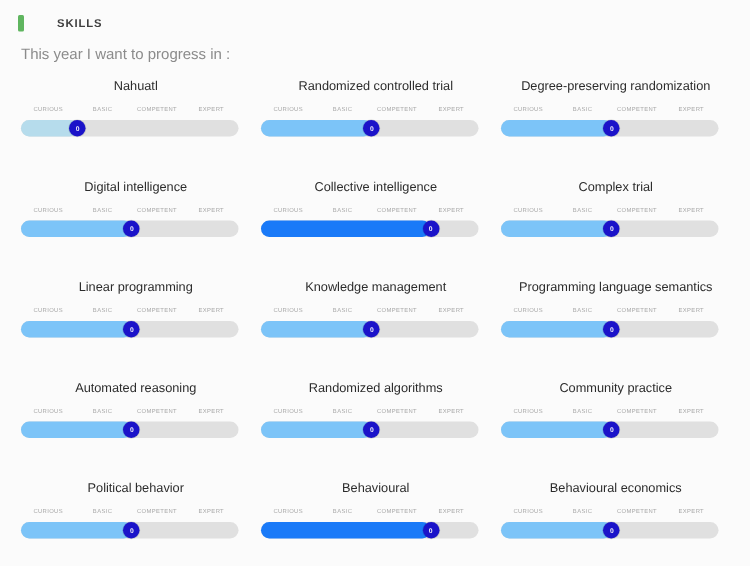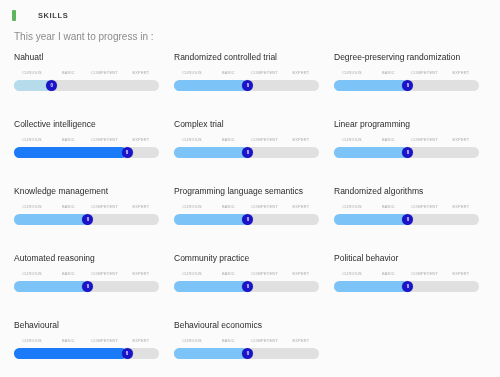--- a/index.html
+++ b/index.html
@@ -65,20 +65,21 @@
   }
 
   .skill-card {
     width: 153px;
     height: 67px;
     box-sizing: border-box;
     position: relative;
   }
 
   .skill-title {
+    text-align: center;
     font-size: 8.5px;
     color: #2b2b2b;
     line-height: 11px;
     height: 11px;
     overflow: hidden;
     white-space: nowrap;
     margin: 0 auto;
     width: 153px;
   }
 
@@ -200,20 +201,36 @@
         </div>
         <div class="slider">
           <div class="track"></div>
           <div class="fill" style="width: 51%; background: rgb(124, 196, 248);"></div>
           <div class="handle" style="left: 51%; background: rgb(27, 19, 201);">
             <span class="handle-glyph">0</span>
           </div>
         </div>
       </div>
       <div class="skill-card">
+        <div class="skill-title">Digital intelligence</div>
+        <div class="tick-row">
+          <div class="tick">CURIOUS</div>
+          <div class="tick">BASIC</div>
+          <div class="tick">COMPETENT</div>
+          <div class="tick">EXPERT</div>
+        </div>
+        <div class="slider">
+          <div class="track"></div>
+          <div class="fill" style="width: 51%; background: rgb(124, 196, 248);"></div>
+          <div class="handle" style="left: 51%; background: rgb(27, 19, 201);">
+            <span class="handle-glyph">0</span>
+          </div>
+        </div>
+      </div>
+      <div class="skill-card">
         <div class="skill-title">Collective intelligence</div>
         <div class="tick-row">
           <div class="tick">CURIOUS</div>
           <div class="tick">BASIC</div>
           <div class="tick">COMPETENT</div>
           <div class="tick">EXPERT</div>
         </div>
         <div class="slider">
           <div class="track"></div>
           <div class="fill" style="width: 78%; background: rgb(26, 122, 248);"></div>
@@ -280,37 +297,37 @@
         </div>
         <div class="slider">
           <div class="track"></div>
           <div class="fill" style="width: 51%; background: rgb(124, 196, 248);"></div>
           <div class="handle" style="left: 51%; background: rgb(27, 19, 201);">
             <span class="handle-glyph">0</span>
           </div>
         </div>
       </div>
       <div class="skill-card">
+        <div class="skill-title">Automated reasoning</div>
+        <div class="tick-row">
+          <div class="tick">CURIOUS</div>
+          <div class="tick">BASIC</div>
+          <div class="tick">COMPETENT</div>
+          <div class="tick">EXPERT</div>
+        </div>
+        <div class="slider">
+          <div class="track"></div>
+          <div class="fill" style="width: 51%; background: rgb(124, 196, 248);"></div>
+          <div class="handle" style="left: 51%; background: rgb(27, 19, 201);">
+            <span class="handle-glyph">0</span>
+          </div>
+        </div>
+      </div>
+      <div class="skill-card">
         <div class="skill-title">Randomized algorithms</div>
-        <div class="tick-row">
-          <div class="tick">CURIOUS</div>
-          <div class="tick">BASIC</div>
-          <div class="tick">COMPETENT</div>
-          <div class="tick">EXPERT</div>
-        </div>
-        <div class="slider">
-          <div class="track"></div>
-          <div class="fill" style="width: 51%; background: rgb(124, 196, 248);"></div>
-          <div class="handle" style="left: 51%; background: rgb(27, 19, 201);">
-            <span class="handle-glyph">0</span>
-          </div>
-        </div>
-      </div>
-      <div class="skill-card">
-        <div class="skill-title">Automated reasoning</div>
         <div class="tick-row">
           <div class="tick">CURIOUS</div>
           <div class="tick">BASIC</div>
           <div class="tick">COMPETENT</div>
           <div class="tick">EXPERT</div>
         </div>
         <div class="slider">
           <div class="track"></div>
           <div class="fill" style="width: 51%; background: rgb(124, 196, 248);"></div>
           <div class="handle" style="left: 51%; background: rgb(27, 19, 201);">

